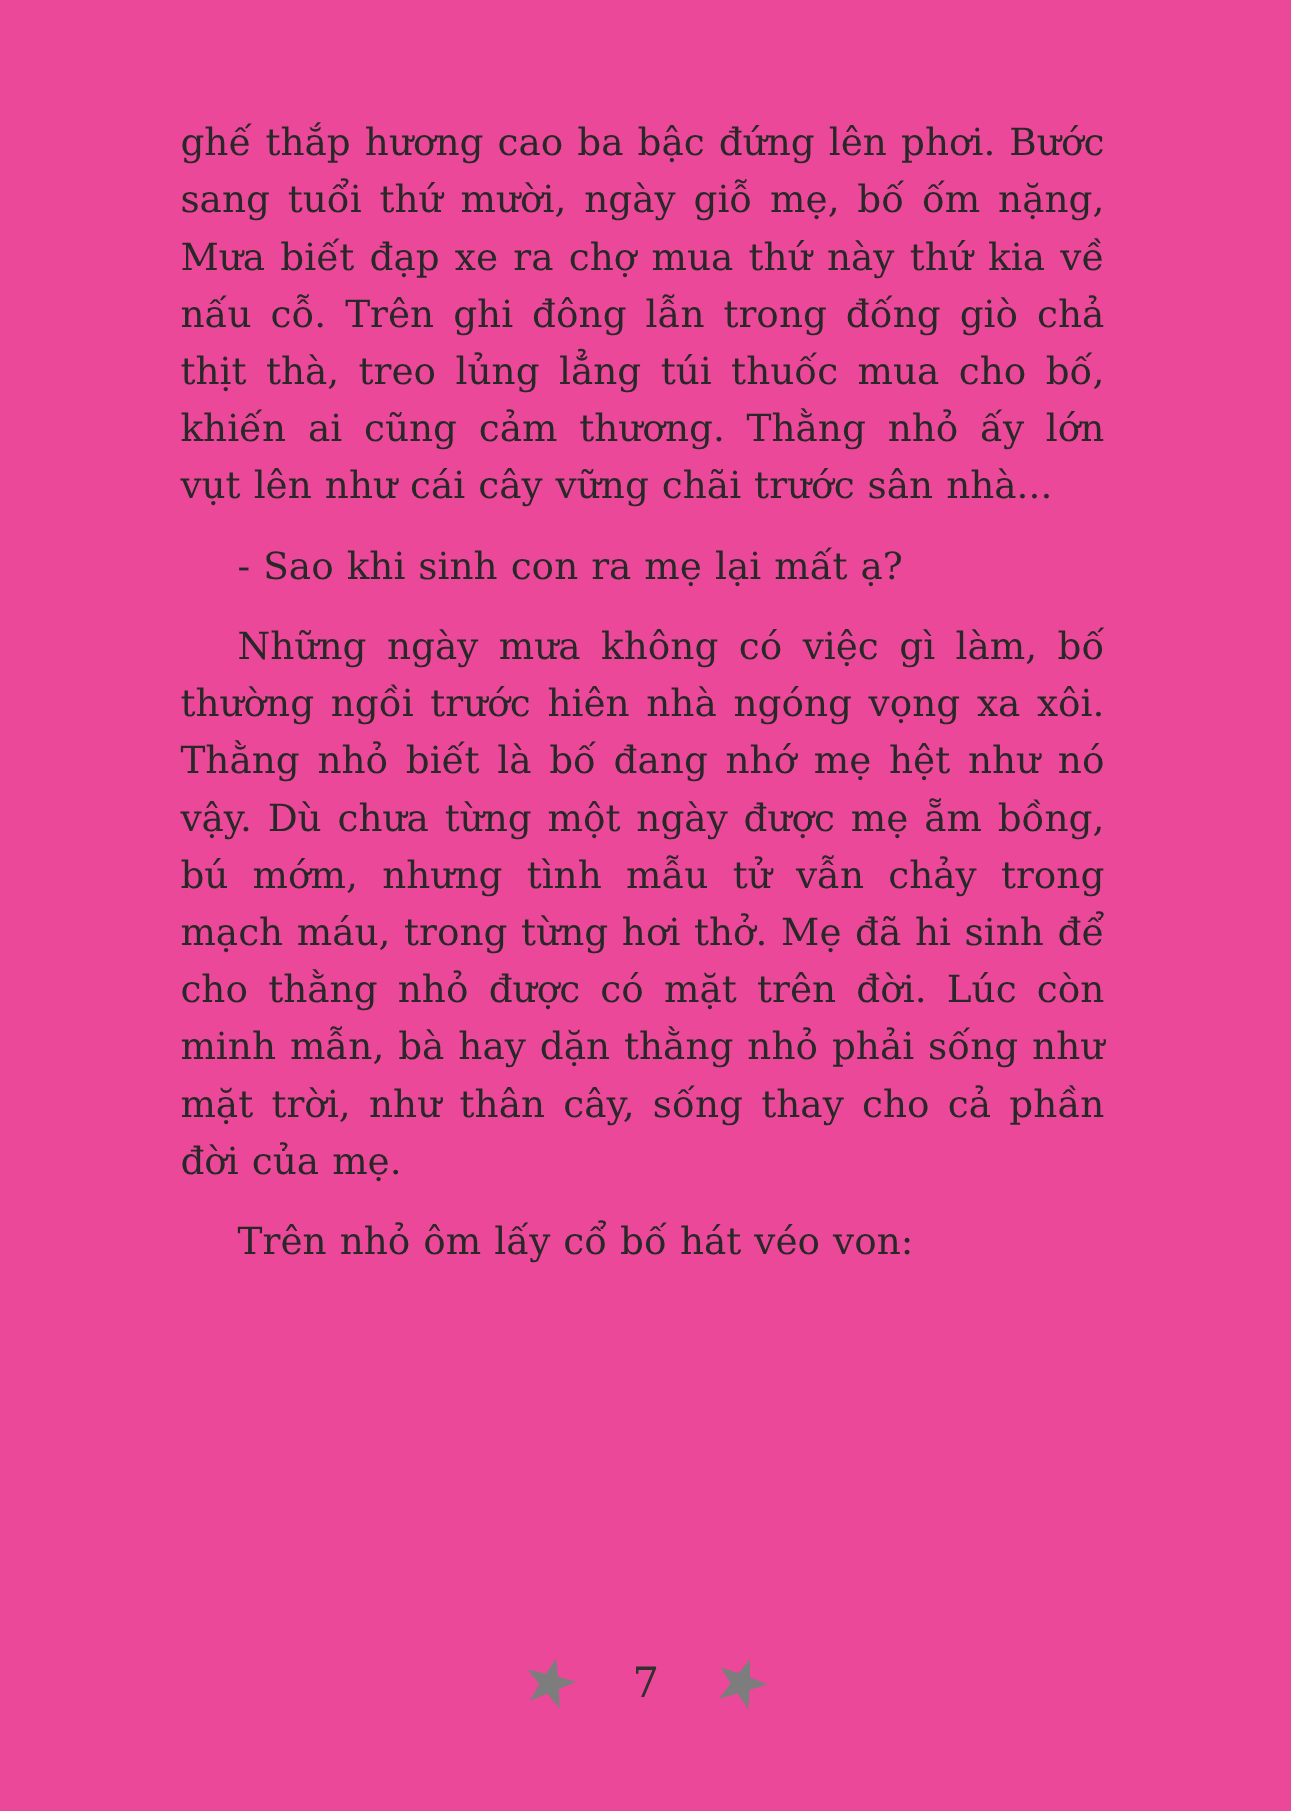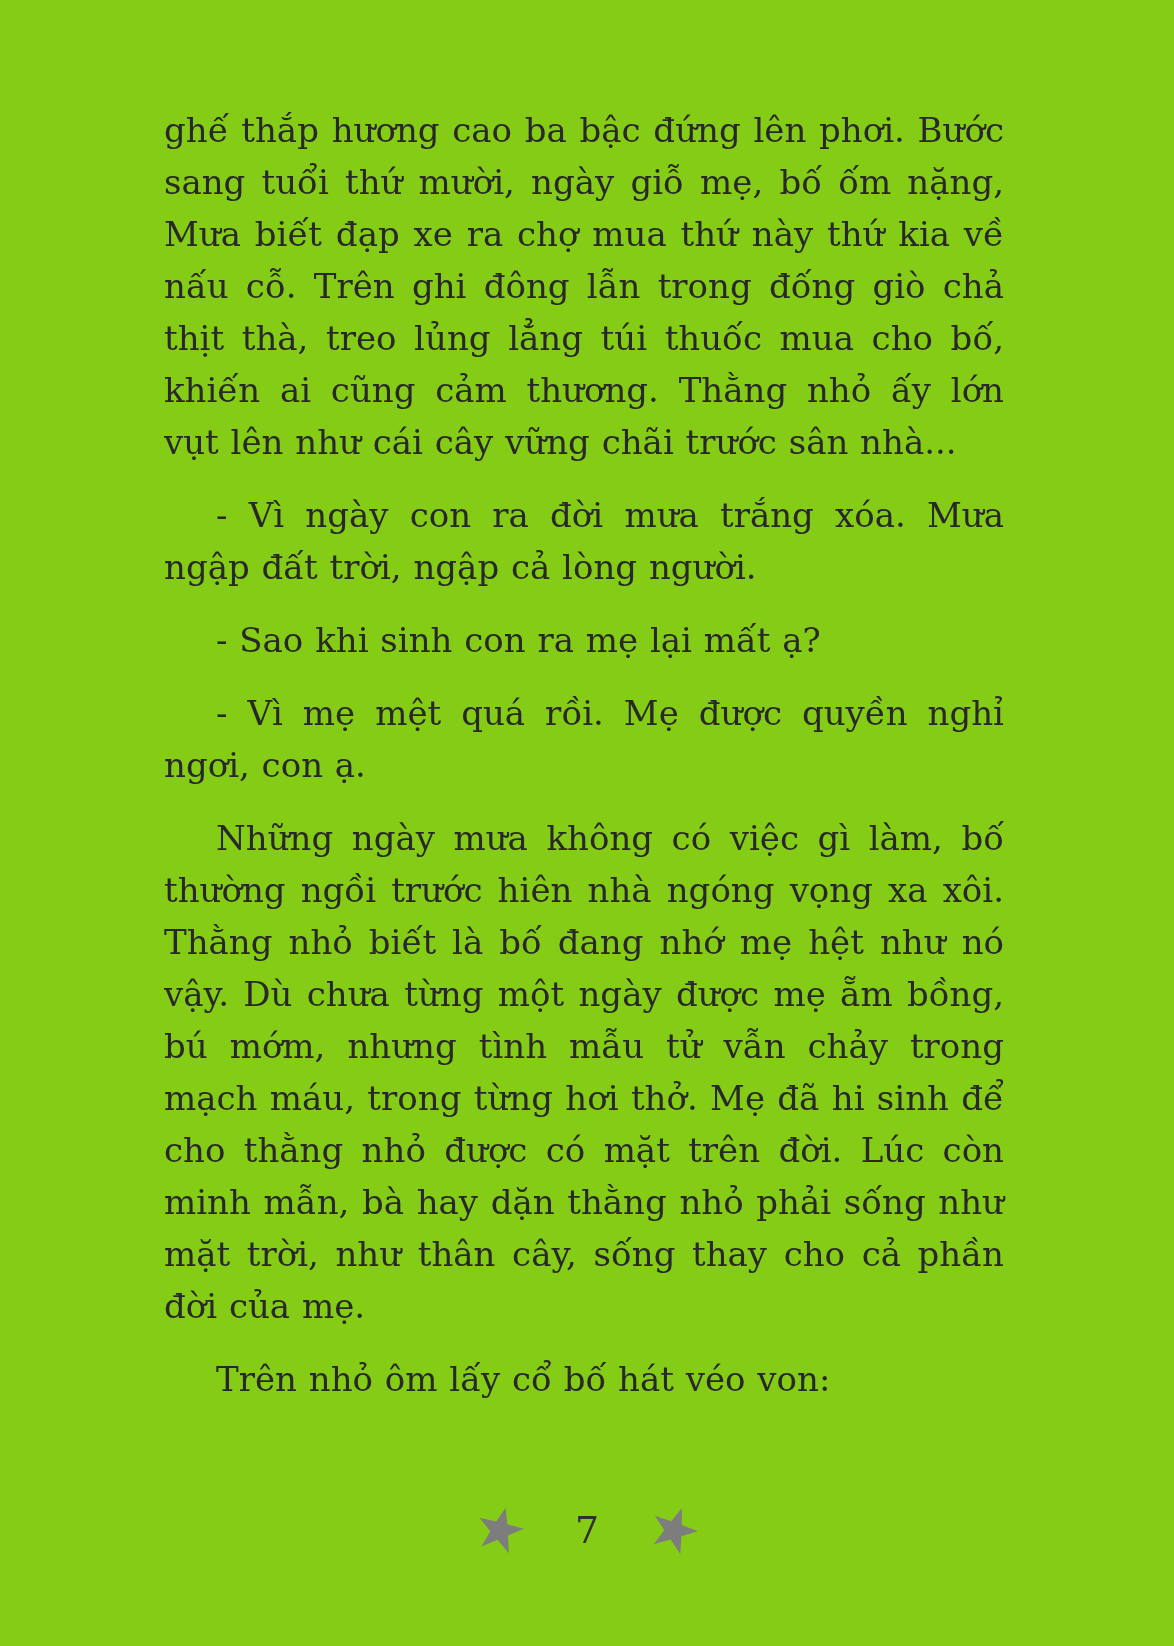--- a/index.html
+++ b/index.html
@@ -10,21 +10,21 @@
     width: 1174px;
     height: 1646px;
     background: #ffffff;
     font-family: "DejaVu Serif", "Liberation Serif", serif;
     position: relative;
     overflow: hidden;
   }
   .page {
     position: absolute;
     inset: 0;
-    background: #84cc16;
+    background: #ec4899;
     color: #282828;
   }
   .text-block {
     position: absolute;
     left: 164px;
     top: 104px;
     width: 840px;
   }
   p.para {
     font-size: 34px;
@@ -72,25 +72,23 @@
 </style>
 </head>
 <body>
 
 <div class="page">
 
   <div class="text-block">
     <p class="para no-indent">ghế thắp hương cao ba bậc đứng lên phơi. Bước sang tuổi thứ mười, ngày giỗ mẹ, bố ốm nặng, Mưa biết đạp xe ra chợ mua thứ này thứ kia về nấu cỗ. Trên ghi đông lẫn trong đống giò chả thịt thà, treo lủng lẳng túi thuốc mua cho bố, khiến ai cũng cảm thương. Thằng nhỏ ấy lớn vụt lên như cái cây vững chãi trước sân nhà...</p>
 
 
-    <p class="para indented">- Vì ngày con ra đời mưa trắng xóa. Mưa ngập đất trời, ngập cả lòng người.</p>
 
     <p class="para indented">- Sao khi sinh con ra mẹ lại mất ạ?</p>
 
-    <p class="para indented">- Vì mẹ mệt quá rồi. Mẹ được quyền nghỉ ngơi, con ạ.</p>
 
     <p class="para indented">Những ngày mưa không có việc gì làm, bố thường ngồi trước hiên nhà ngóng vọng xa xôi. Thằng nhỏ biết là bố đang nhớ mẹ hệt như nó vậy. Dù chưa từng một ngày được mẹ ẵm bồng, bú mớm, nhưng tình mẫu tử vẫn chảy trong mạch máu, trong từng hơi thở. Mẹ đã hi sinh để cho thằng nhỏ được có mặt trên đời. Lúc còn minh mẫn, bà hay dặn thằng nhỏ phải sống như mặt trời, như thân cây, sống thay cho cả phần đời của mẹ.</p>
 
     <p class="para indented">Trên nhỏ ôm lấy cổ bố hát véo von:</p>
   </div>
 
   <div class="footer">
     <span class="star left">
       <svg viewBox="0 0 100 100" xmlns="http://www.w3.org/2000/svg">
         <polygon fill="#7d7d7d" points="50,2 61.8,34.8 97.6,35.6 69,57.2 79.4,92.5 50,71 20.6,92.5 31,57.2 2.4,35.6 38.2,34.8"></polygon>

